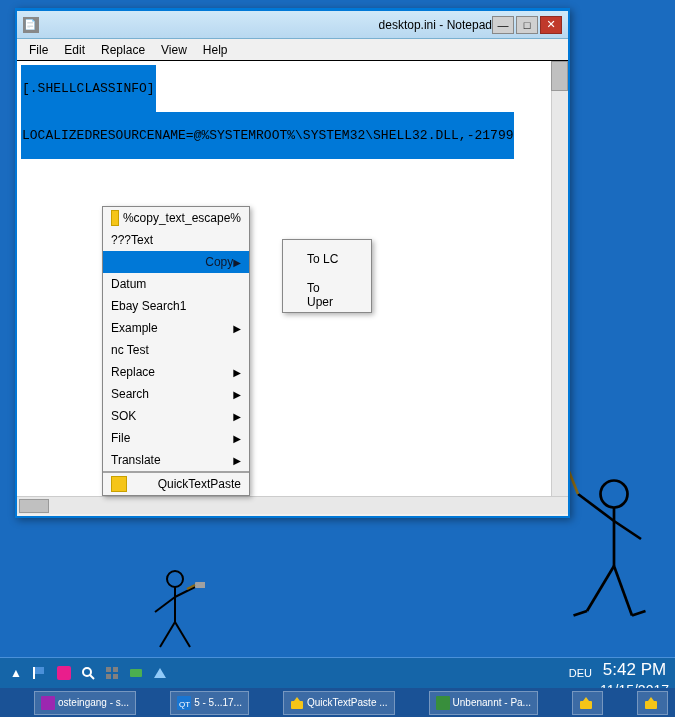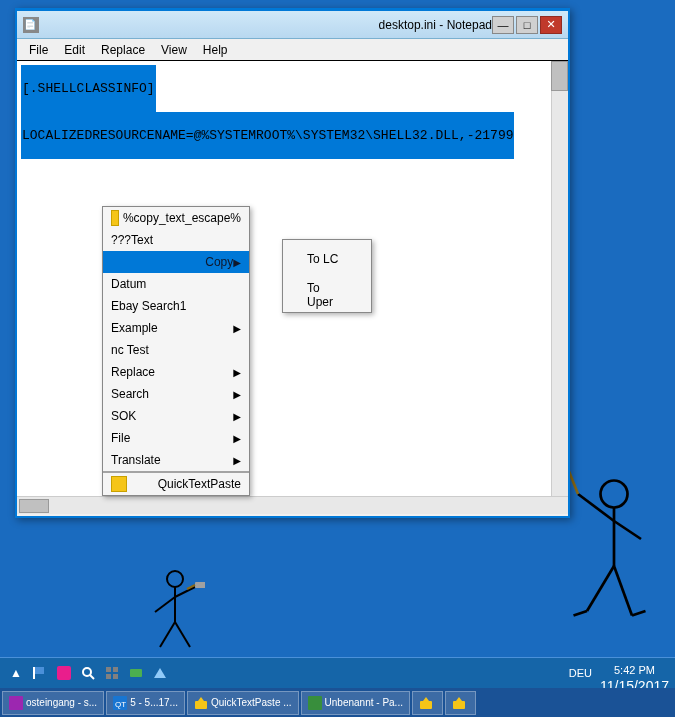--- a/index.html
+++ b/index.html
@@ -326,20 +326,21 @@
       border: 1px solid rgba(255,255,255,0.3);
       color: white;
       font-size: 10px;
       display: flex;
       align-items: center;
       gap: 3px;
       cursor: pointer;
       white-space: nowrap;
       overflow: hidden;
       max-width: 130px;
+      margin-left: 32px;
     }
 
     .tb-button-icon {
       width: 14px;
       height: 14px;
       flex-shrink: 0;
     }
   </style>
 </head>
 <body>
@@ -507,21 +508,21 @@
         </svg>
     </div>
     <div class="taskbar-icon">
       <svg width="14" height="14" viewBox="0 0 14 14">
           <polygon points="7,2 13,12 1,12" fill="#90caf9"></polygon>
         </svg>
     </div>
     <div class="tray-area">
       <span style="font-size:11px;color:white;">DEU</span>
       <div class="tray-time">
-        <div style="font-size:11px;color:white;margin-top:12px;">5:42 PM</div>
+        <div style="font-size:17px;color:white;margin-top:12px;">5:42 PM</div>
         <div style="font-size:14px;color:white;">11/15/2017</div>
       </div>
     </div>
   </div>
 
   <div class="taskbar-bottom">
     <div class="tb-button">
       <svg class="tb-button-icon" viewBox="0 0 14 14">
           <rect width="14" height="14" fill="#9c27b0" rx="1"></rect>
         </svg>

